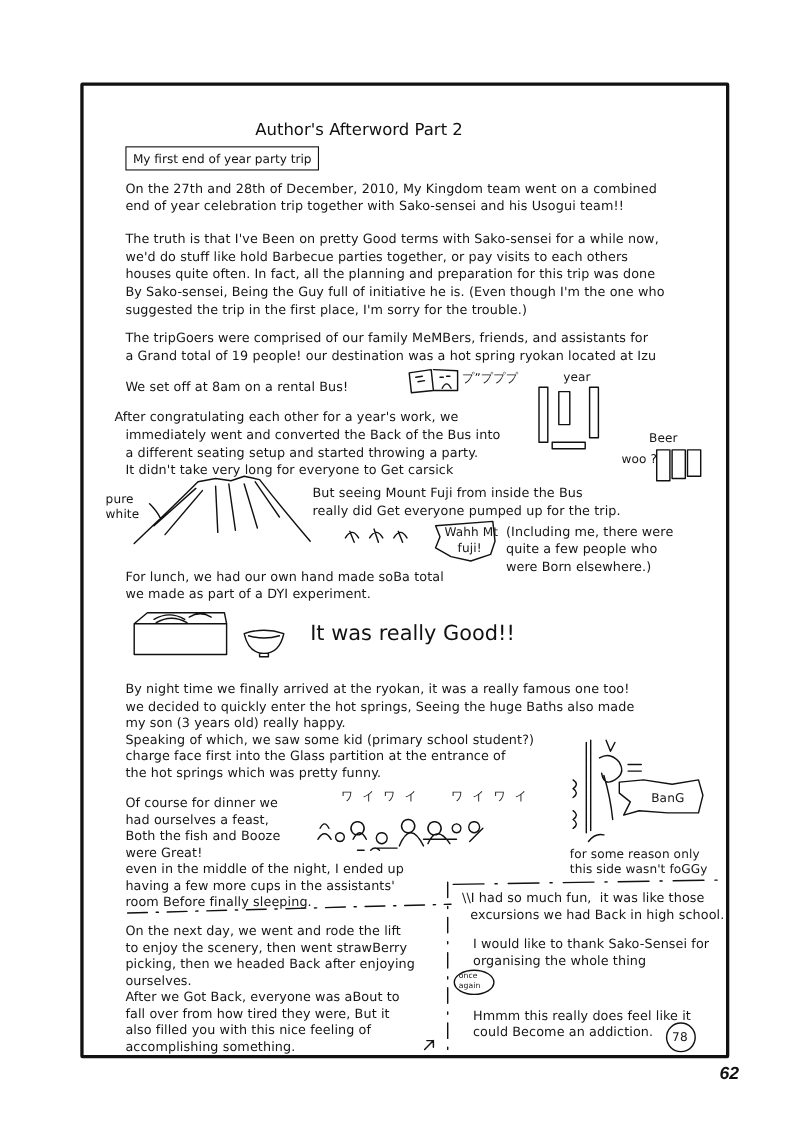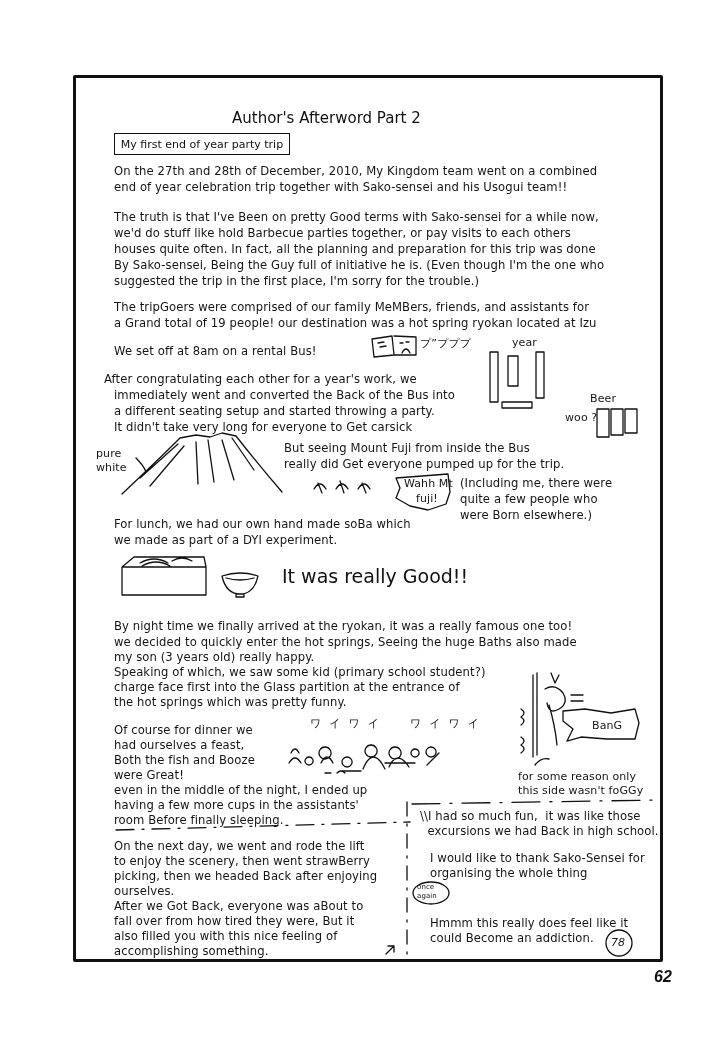--- a/index.html
+++ b/index.html
@@ -76,21 +76,21 @@
 <svg style="left:392px;top:472px" width="62" height="40">
   <path class="sk" d="M4 6 L56 2 L58 20 L54 32 L36 38 L18 34 L4 26 L8 16 Z"></path>
 </svg>
 <div class="t small" style="left:404px;top:476px">Wahh Mt</div>
 <div class="t small" style="left:416px;top:491px">fuji!</div>
 
 <div class="t" style="left:460px;top:475px">(Including me, there were</div>
 <div class="t" style="left:460px;top:491px">quite a few people who</div>
 <div class="t" style="left:460px;top:507px">were Born elsewhere.)</div>
 
-<div class="t" style="left:114px;top:516px">For lunch, we had our own hand made soBa which</div>
+<div class="t" style="left:114px;top:516px">For lunch, we had our own hand made soBa total</div>
 <div class="t" style="left:114px;top:532px">we made as part of a DYI experiment.</div>
 
 <svg style="left:120px;top:555px" width="90" height="45">
   <path class="sk" d="M2 12 L14 2 L84 2 L86 12 Z M2 12 L2 40 L86 40 L86 12 M20 8 q14-8 28 0 M22 11 q14-8 28 0 M52 6 q10-6 20 0"></path>
 </svg>
 <svg style="left:220px;top:570px" width="40" height="30">
   <path class="sk" d="M2 6 Q20 0 38 6 Q34 24 20 24 Q6 24 2 6 Z M6 8 Q20 12 34 8 M16 24 h8 v3 h-8 Z"></path>
 </svg>
 <div class="big">It was really Good!!</div>
 
@@ -150,15 +150,15 @@
 <div class="t" style="left:430px;top:865px">organising the whole thing</div>
 <svg style="left:411px;top:880px" width="40" height="28">
   <ellipse class="sk" cx="20" cy="13" rx="18" ry="11"></ellipse>
 </svg>
 <div class="t" style="left:417px;top:883px;font-size:7px;line-height:9px;width:28px;white-space:normal;text-align:left">once again</div>
 <div class="t" style="left:430px;top:915px">Hmmm this really does feel like it</div>
 <div class="t" style="left:430px;top:930px">could Become an addiction.</div>
 <svg style="left:604px;top:928px" width="30" height="30">
   <circle class="sk" cx="15" cy="15" r="13"></circle>
 </svg>
-<div class="t small" style="left:611px;top:935px;font-style:italic">78</div>
+<div class="t small" style="left:611px;top:935px;">78</div>
 
 <div class="pagenum">62</div>
 
 </body></html>

